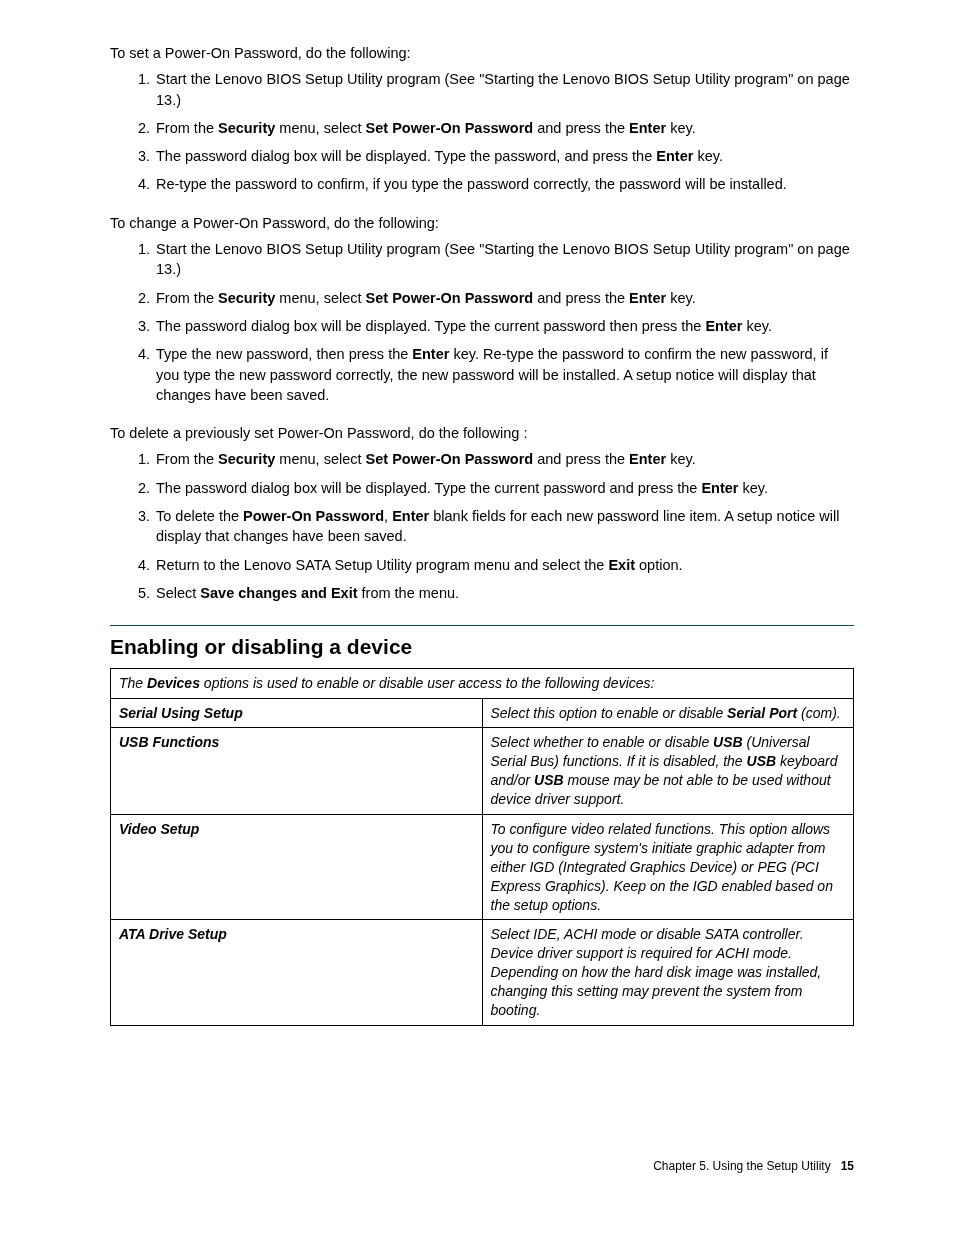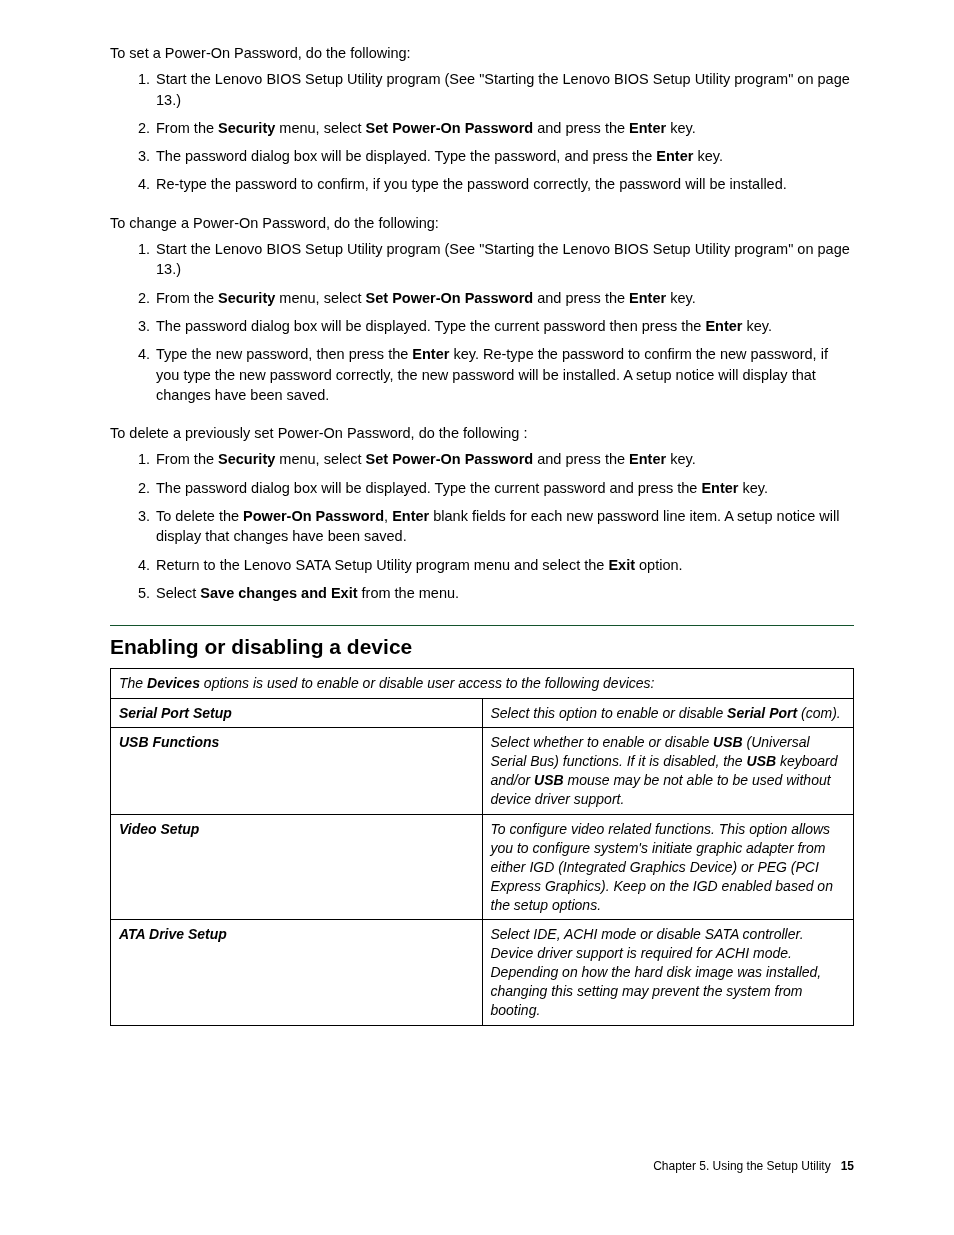--- a/index.html
+++ b/index.html
@@ -100,21 +100,21 @@
   <h2 class="section">Enabling or disabling a device</h2>
 
   <table class="dev">
     <tbody>
         <tr>
       <td colspan="2" class="hdr" style="font-weight:normal;">
         <span>The </span><b>Devices</b><span> options is used to enable or disable user access to the following devices:</span>
       </td>
     </tr>
     <tr>
-      <td class="left">Serial Port Setup</td>
+      <td class="left">Serial Using Setup</td>
       <td><span>Select this option to enable or disable </span><b>Serial Port</b><span> (com).</span></td>
     </tr>
     <tr>
       <td class="left">USB Functions</td>
       <td><span>Select whether to enable or disable </span><b>USB</b><span> (Universal Serial Bus) functions. If it is disabled, the </span><b>USB</b><span> keyboard and/or </span><b>USB</b><span> mouse may be not able to be used without device driver support.</span></td>
     </tr>
     <tr>
       <td class="left">Video Setup</td>
       <td><span>To configure video related functions. This option allows you to configure system's initiate graphic adapter from either IGD (Integrated Graphics Device) or PEG (PCI Express Graphics). Keep on the IGD enabled based on the setup options.</span></td>
     </tr>

